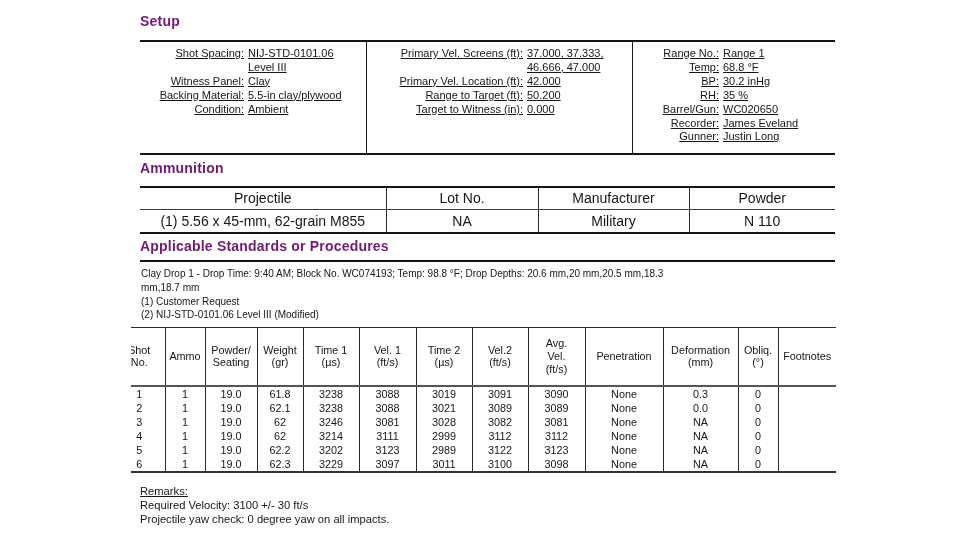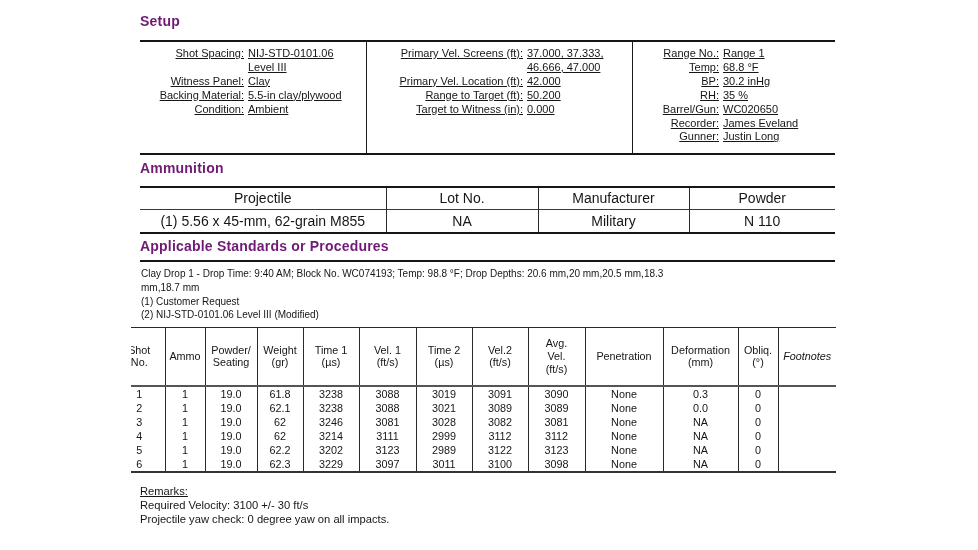--- a/index.html
+++ b/index.html
@@ -44,21 +44,21 @@
   .stdtext { position:absolute; left:141px; top:267px; width:730px; font-size:10px; line-height:13.8px; }
   .stdtext div { white-space:pre; }
 
   
   .shotwrap { position:absolute; left:131px; top:327px; width:706px; height:157px; overflow:hidden; }
   table.shot {
     margin-left:-17px; width:722px; border-collapse:collapse; table-layout:fixed;
     font-size:10.8px; color:#161616;
   }
   .shot th, .shot td { padding:0; text-align:center; border-right:1.5px solid #2a2a2a; }
-  .shot th:last-child, .shot td:last-child { border-right:none;font-style:italic; }
+  .shot th:last-child, .shot td:last-child { border-right:none; }
   .shot th { font-weight:400; white-space:pre-line; line-height:12.6px; vertical-align:middle; }
   .shot thead tr { height:58px; border-top:1.5px solid #2a2a2a; border-bottom:2.5px solid #555; }
   .shot tbody tr { height:14px; line-height:14px; }
   .shot tbody tr.last { border-bottom:2.5px solid #333; }
 
   
   .remarks { position:absolute; left:140px; top:485px; font-size:11.2px; line-height:13.9px; }
   .remarks .rtitle { text-decoration:underline; }
   .remarks div { white-space:pre; }
 </style>

